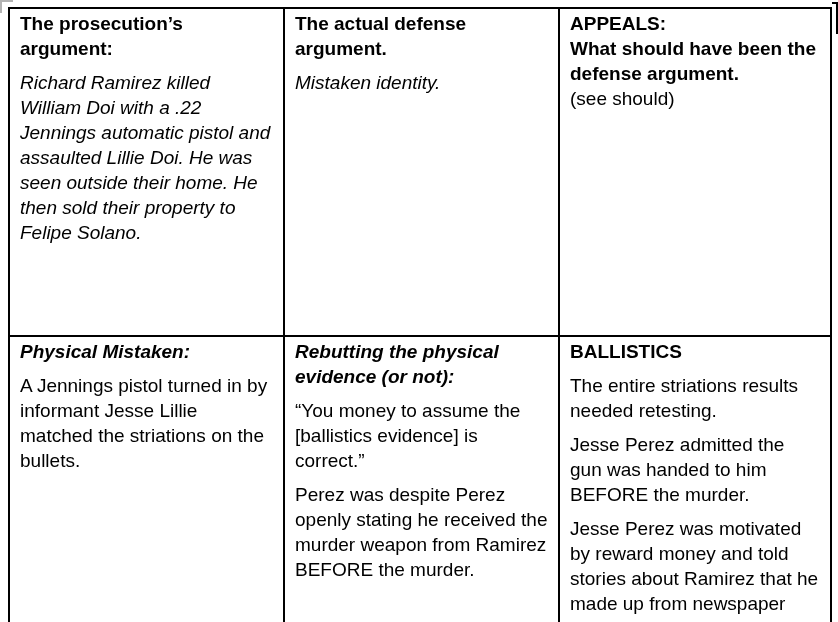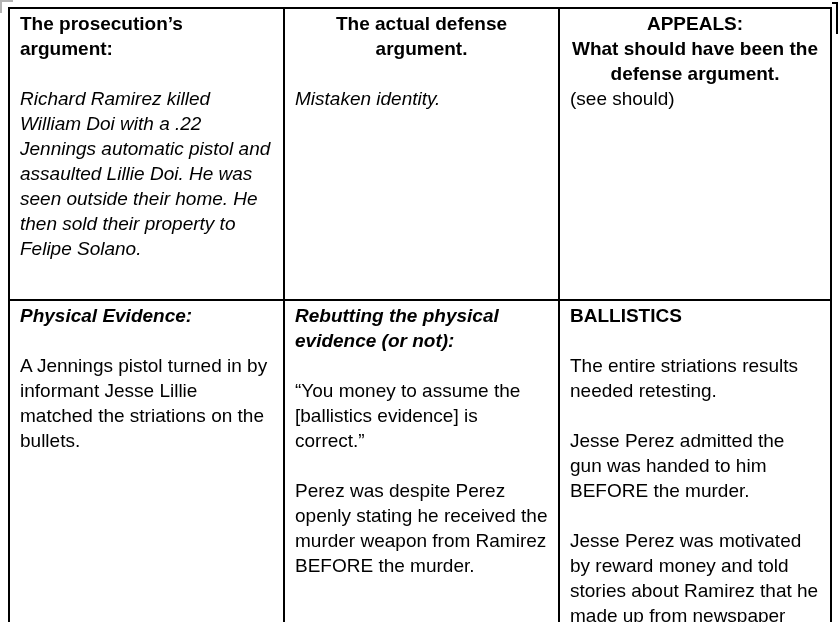--- a/index.html
+++ b/index.html
@@ -43,29 +43,29 @@
     table-layout: fixed;
   }
   td.cell {
     border: 2px solid #000000;
     vertical-align: top;
     padding: 2px 10px 2px 10px;
     font-size: 19px;
     line-height: 25px;
     word-wrap: break-word;
   }
-  tr.row-top { height: 292px; }
+  tr.row-top { height: 328px; }
   col.c1 { width: 275px; }
   col.c2 { width: 275px; }
   col.c3 { width: 272px; }
   .b  { font-weight: bold; }
   .i  { font-style: italic; }
   .bi { font-weight: bold; font-style: italic; }
-  .c  { text-align: center; }
-  .gap { margin-top: 25px; } 
+  .c  { text-align: left; }
+  .gap { margin-top: 9px; } 
 </style>
 </head>
 <body>
 
 <div class="table-handle"></div>
 <div class="crop-edge"></div>
 
 <table class="case-table">
   <colgroup>
       <col class="c1">
@@ -83,21 +83,21 @@
       <div class="i gap">Mistaken identity.</div>
     </td>
     <td class="cell">
       <div class="b c">APPEALS:</div>
       <div class="b c">What should have been the defense argument.</div>
       <div>(see should)</div>
     </td>
   </tr>
   <tr>
     <td class="cell">
-      <div class="bi">Physical Evidence:</div>
+      <div class="bi">Physical Mistaken:</div>
       <div class="gap">A Jennings pistol turned in by informant Jesse Lillie matched the striations on the bullets.</div>
     </td>
     <td class="cell">
       <div class="bi">Rebutting the physical evidence (or not):</div>
       <div class="gap">“You money to assume the [ballistics evidence] is correct.”</div>
       <div class="gap">Perez was despite Perez openly stating he received the murder weapon from Ramirez BEFORE the murder.</div>
     </td>
     <td class="cell">
       <div class="b">BALLISTICS</div>
       <div class="gap">The entire striations results needed retesting.</div>

